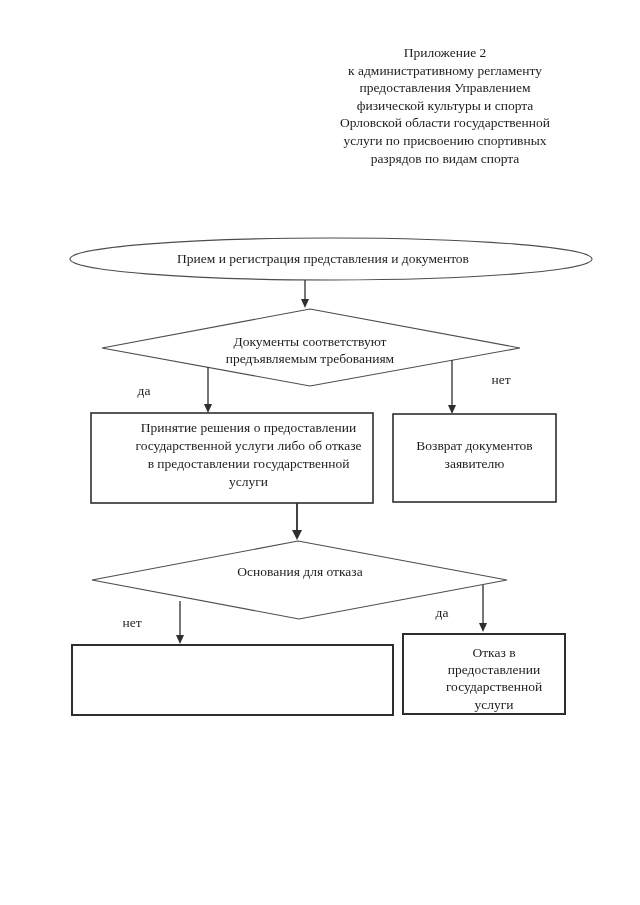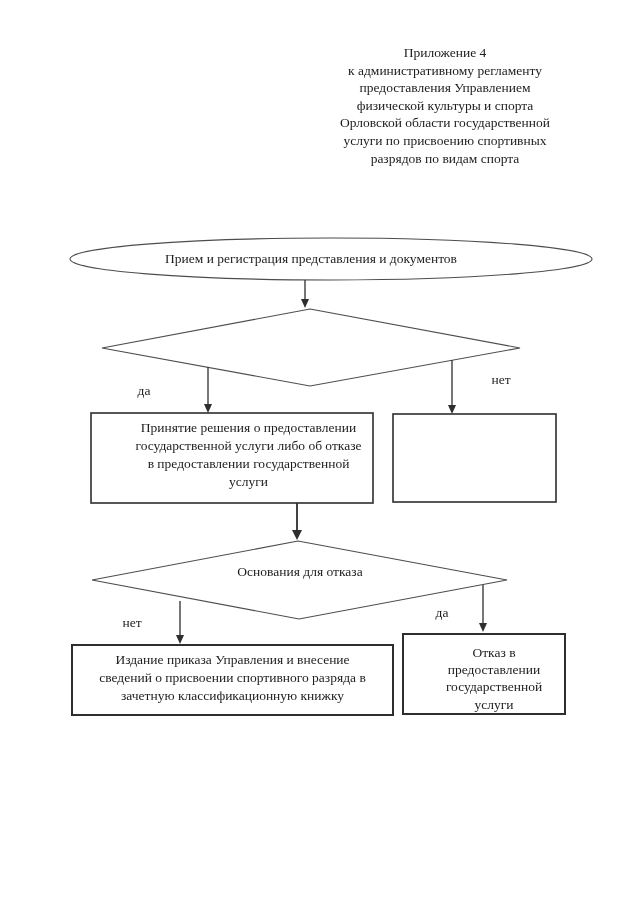--- a/index.html
+++ b/index.html
@@ -20,21 +20,21 @@
   .txt {
     position: absolute;
     text-align: center;
     white-space: pre-line;
     font-size: 13.5px;
     line-height: 17px;
     color: var(--ink, #1d1d1d);
   }
   .header   { left: 285px; top: 44px;  width: 320px; line-height: 17.6px; }
   .title    { left: 76px;  top: 200px; width: 440px; }
-  .lbl-start{ left: 101px; top: 250px; width: 420px; }
+  .lbl-start{ left: 113px; top: 250px; width: 420px; }
   .lbl-d1   { left: 160px; top: 334px; width: 300px; line-height: 16.5px; }
   .lbl-yes1 { left: 114px; top: 382px; width: 60px; }
   .lbl-no1  { left: 471px; top: 371px; width: 60px; }
   .lbl-box1 { left: 91px;  top: 419px; width: 315px; line-height: 18px; }
   .lbl-box2 { left: 393px; top: 437px; width: 163px; line-height: 17.5px; }
   .lbl-d2   { left: 150px; top: 563px; width: 300px; text-align: center; }
   .lbl-no2  { left: 102px; top: 614px; width: 60px; }
   .lbl-yes2 { left: 412px; top: 604px; width: 60px; }
   .lbl-box3 { left: 72px;  top: 651px; width: 321px; line-height: 18px; }
   .lbl-box4 { left: 403px; top: 644px; width: 182px; line-height: 17.2px; }
@@ -91,49 +91,50 @@
     <g>
       <line class="s-line" x1="483" y1="585" x2="483" y2="624"></line>
       <polygon class="arrowhead" points="479,623 487,623 483,632"></polygon>
     </g>
 
     <rect class="s-box-bold" x="72" y="645" width="321" height="70"></rect>
 
     <rect class="s-box-bold" x="403" y="634" width="162" height="80"></rect>
   </svg>
 
-  <div class="txt header">Приложение 4
+  <div class="txt header">Приложение 2
 к административному регламенту
 предоставления Управлением
 физической культуры и спорта
 Орловской области государственной
 услуги по присвоению спортивных
 разрядов по видам спорта</div>
 
 
   <div class="txt lbl-start">Прием и регистрация представления и документов</div>
 
+  <div class="txt lbl-d1">Документы соответствуют
+предъявляемым требованиям</div>
 
   <div class="txt lbl-yes1">да</div>
 
   <div class="txt lbl-no1">нет</div>
 
   <div class="txt lbl-box1">Принятие решения о предоставлении
 государственной услуги либо об отказе
 в предоставлении государственной
 услуги</div>
 
+  <div class="txt lbl-box2">Возврат документов
+заявителю</div>
 
   <div class="txt lbl-d2">Основания для отказа</div>
 
   <div class="txt lbl-no2">нет</div>
 
   <div class="txt lbl-yes2">да</div>
 
-  <div class="txt lbl-box3">Издание приказа Управления и внесение
-сведений о присвоении спортивного разряда в
-зачетную классификационную книжку</div>
 
   <div class="txt lbl-box4">Отказ в
 предоставлении
 государственной
 услуги</div>
 </div>
 
 </body></html>

